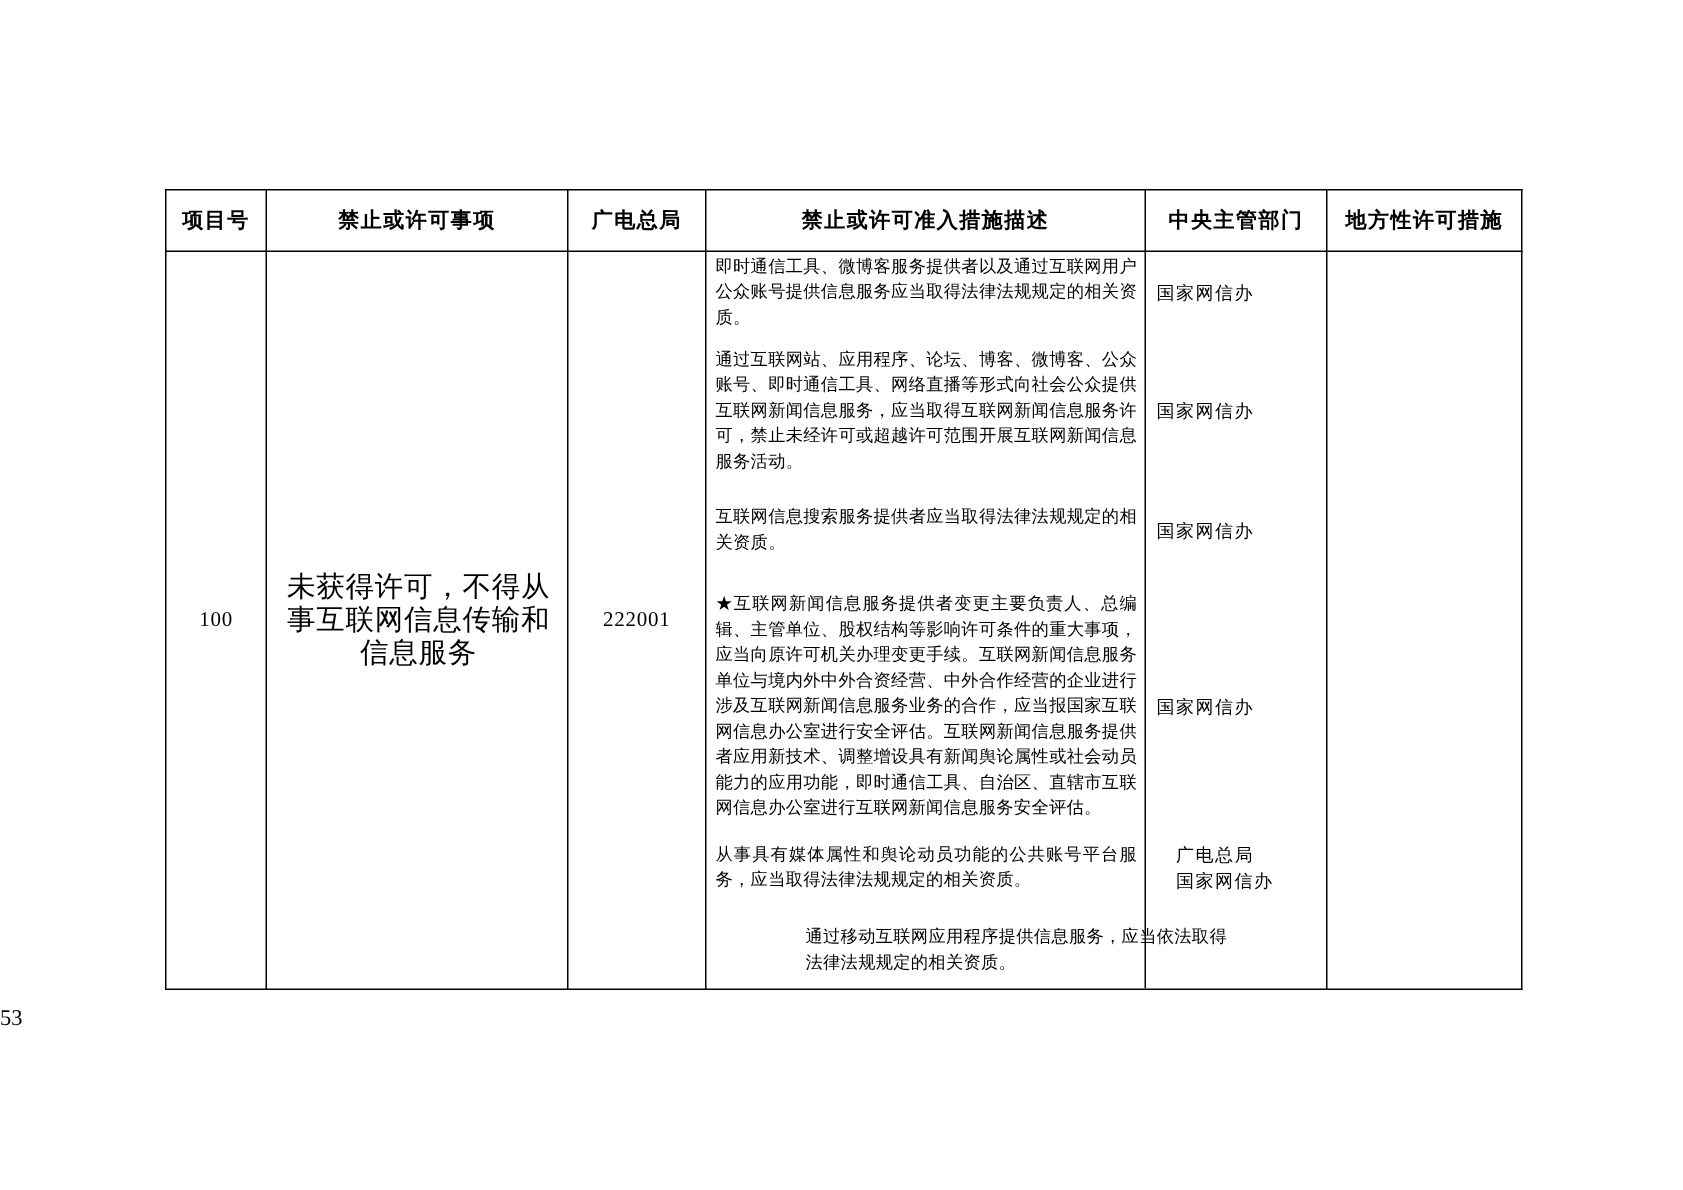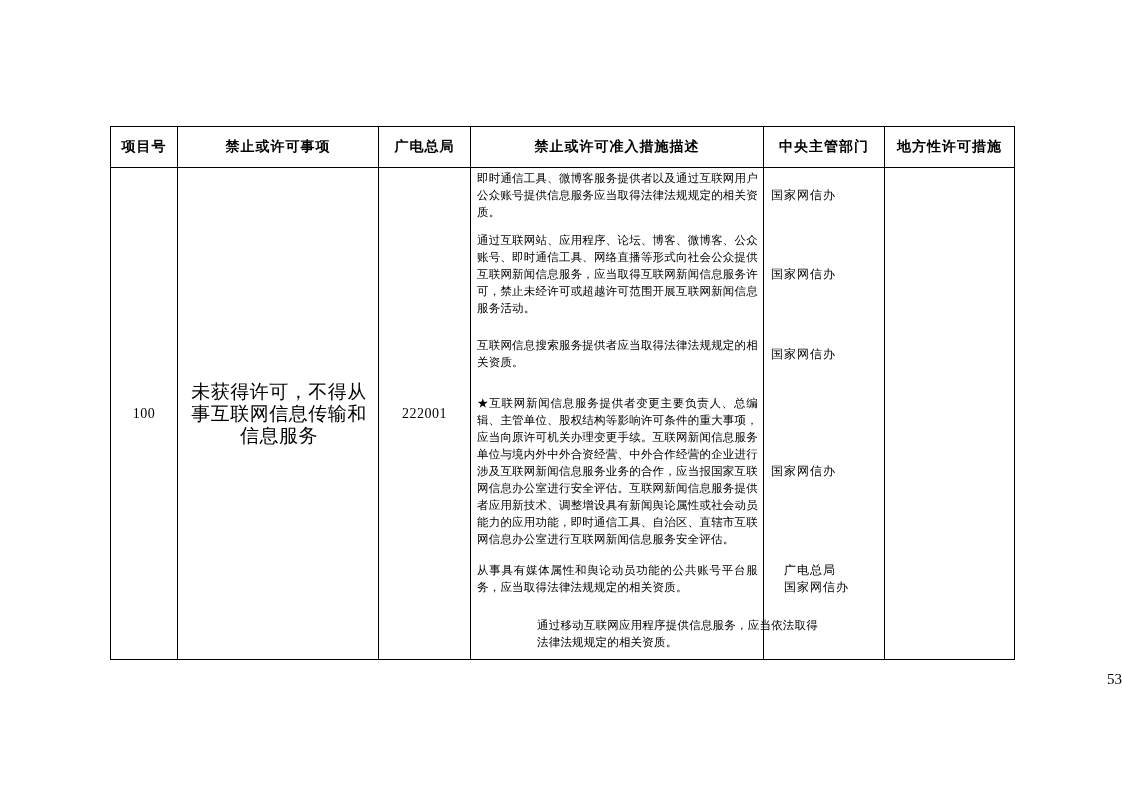--- a/index.html
+++ b/index.html
@@ -101,21 +101,21 @@
   .mb-2 { margin-top: 11px; }
   .mb-3 { margin-top: 20px; align-items: center; }
   .mb-4 { margin-top: 24px; }
   .mb-5 { margin-top: 14px; gap: 13px; }
   .mb-6 { margin-top: 21px; flex-direction: column; }
   .page-number {
     position: absolute;
     left: 0;
     right: 0;
     top: 671px;
-    text-align: right;
+    text-align: left;
     font-size: 15px;
   }
 </style>
 </head>
 <body>
 
 <div class="page">
 
   <table class="doc-table">
     <colgroup>

